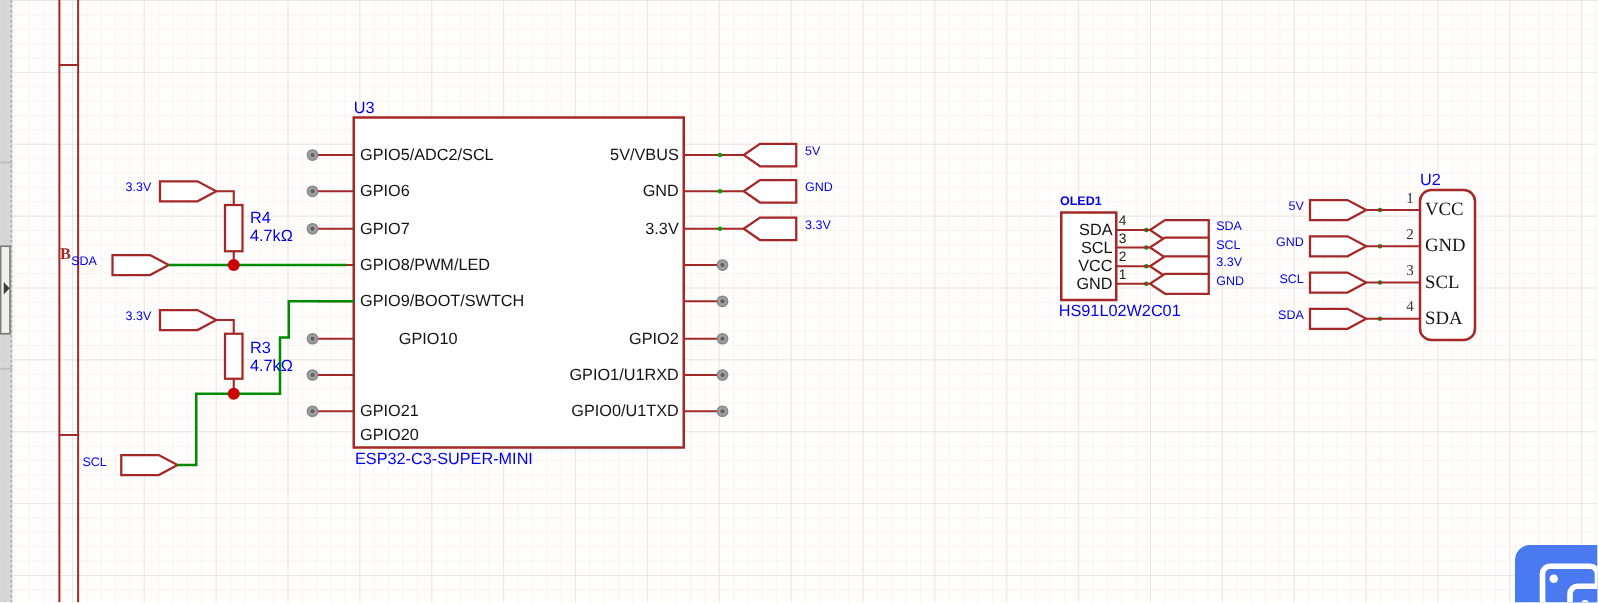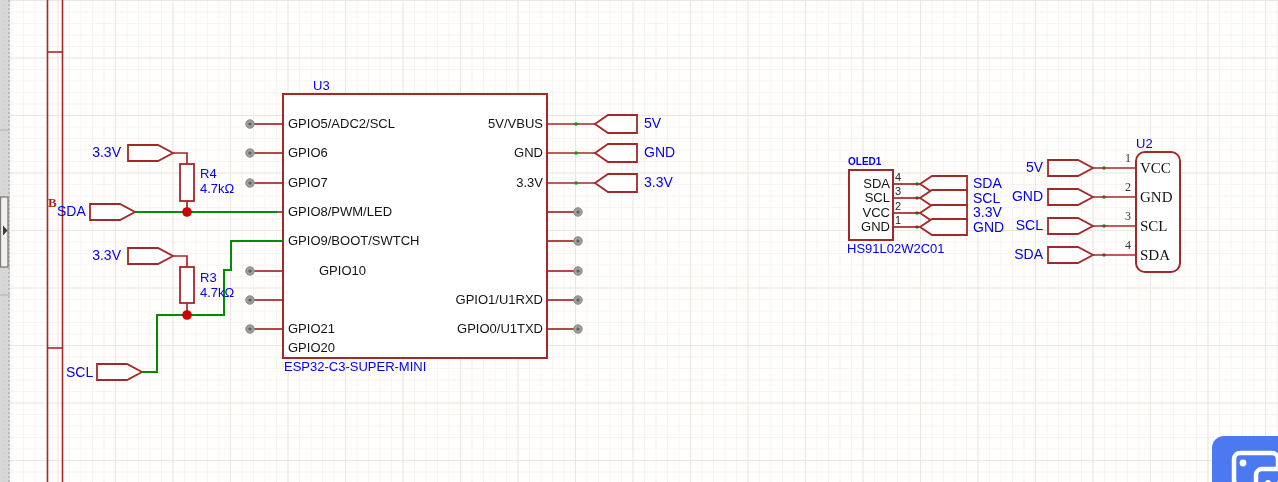--- a/index.html
+++ b/index.html
@@ -9,21 +9,21 @@
     background-image:
       linear-gradient(to right,#ebe6e2 1px,transparent 1px),
       linear-gradient(to bottom,#ebe6e2 1px,transparent 1px),
       linear-gradient(to right,#f7f3f0 1px,transparent 1px),
       linear-gradient(to bottom,#f7f3f0 1px,transparent 1px);
     background-size:57.5px 57.5px,57.5px 57.5px,11.5px 11.5px,11.5px 11.5px;
     font-family:"Liberation Sans",sans-serif;
   }
   svg{position:absolute;left:0;top:0;}
   .t{position:absolute;white-space:nowrap;line-height:1.1;}
-  .net{color:#0000ee;font-size:14px;}
+  .net{color:#0000ee;font-size:10px;}
   .ann{color:#0000ee;font-size:13px;}
   .pin{color:#141414;font-size:13px;}
   .pinR{text-align:right;}
   .num{color:#222;font-size:11px;}
   .u2name{color:#141414;font-size:15px;font-family:"Liberation Serif",serif;}
   .u2num{color:#333;font-size:12px;font-family:"Liberation Serif",serif;text-align:right;}
   .rowletter{color:#a52828;font-family:"Liberation Serif",serif;font-weight:bold;font-size:13px;}
   .small-ref{color:#0000ee;font-size:10px;font-weight:bold;}
 </style>
 </head>
@@ -185,35 +185,36 @@
         <circle cx="1243" cy="463" r="3.4" fill="#ffffff"></circle>
         <rect x="1256" y="469" width="44" height="31" rx="6" fill="#4a79f0" stroke="#ffffff" stroke-width="4.5"></rect>
         <circle cx="1268" cy="483" r="3" fill="#ffffff"></circle>
         <circle cx="1280" cy="483" r="3" fill="#ffffff"></circle>
       </g>
     </g>
   </svg>
 
   <div class="t rowletter" style="left:48px;top:196px;">B</div>
 
-  <div class="t ann" style="left:283px;top:79px;margin-left:30px;">U3</div>
+  <div class="t ann" style="left:283px;top:79px;">U3</div>
   <div class="t ann" style="left:284px;top:360px;">ESP32-C3-SUPER-MINI</div>
 
   <div class="t pin" style="left:288px;top:117px;">GPIO5/ADC2/SCL</div>
   <div class="t pin" style="left:288px;top:146px;">GPIO6</div>
   <div class="t pin" style="left:288px;top:176px;">GPIO7</div>
   <div class="t pin" style="left:288px;top:205px;">GPIO8/PWM/LED</div>
   <div class="t pin" style="left:288px;top:234px;">GPIO9/BOOT/SWTCH</div>
   <div class="t pin" style="left:288px;top:264px;margin-left:31px;">GPIO10</div>
   <div class="t pin" style="left:288px;top:293px;margin-top:48px;">GPIO20</div>
   <div class="t pin" style="left:288px;top:322px;">GPIO21</div>
 
   <div class="t pin pinR" style="left:343px;width:200px;top:117px;">5V/VBUS</div>
   <div class="t pin pinR" style="left:343px;width:200px;top:146px;">GND</div>
   <div class="t pin pinR" style="left:343px;width:200px;top:176px;">3.3V</div>
+  <div class="t pin pinR" style="left:343px;width:200px;top:264px;">GPIO2</div>
   <div class="t pin pinR" style="left:343px;width:200px;top:293px;">GPIO1/U1RXD</div>
   <div class="t pin pinR" style="left:343px;width:200px;top:322px;">GPIO0/U1TXD</div>
 
   <div class="t net" style="left:644px;top:116px;">5V</div>
   <div class="t net" style="left:644px;top:145px;">GND</div>
   <div class="t net" style="left:644px;top:175px;">3.3V</div>
 
   <div class="t net" style="left:61px;width:60px;top:145px;text-align:right;">3.3V</div>
   <div class="t net" style="left:57px;top:204px;">SDA</div>
   <div class="t net" style="left:61px;width:60px;top:248px;text-align:right;">3.3V</div>

